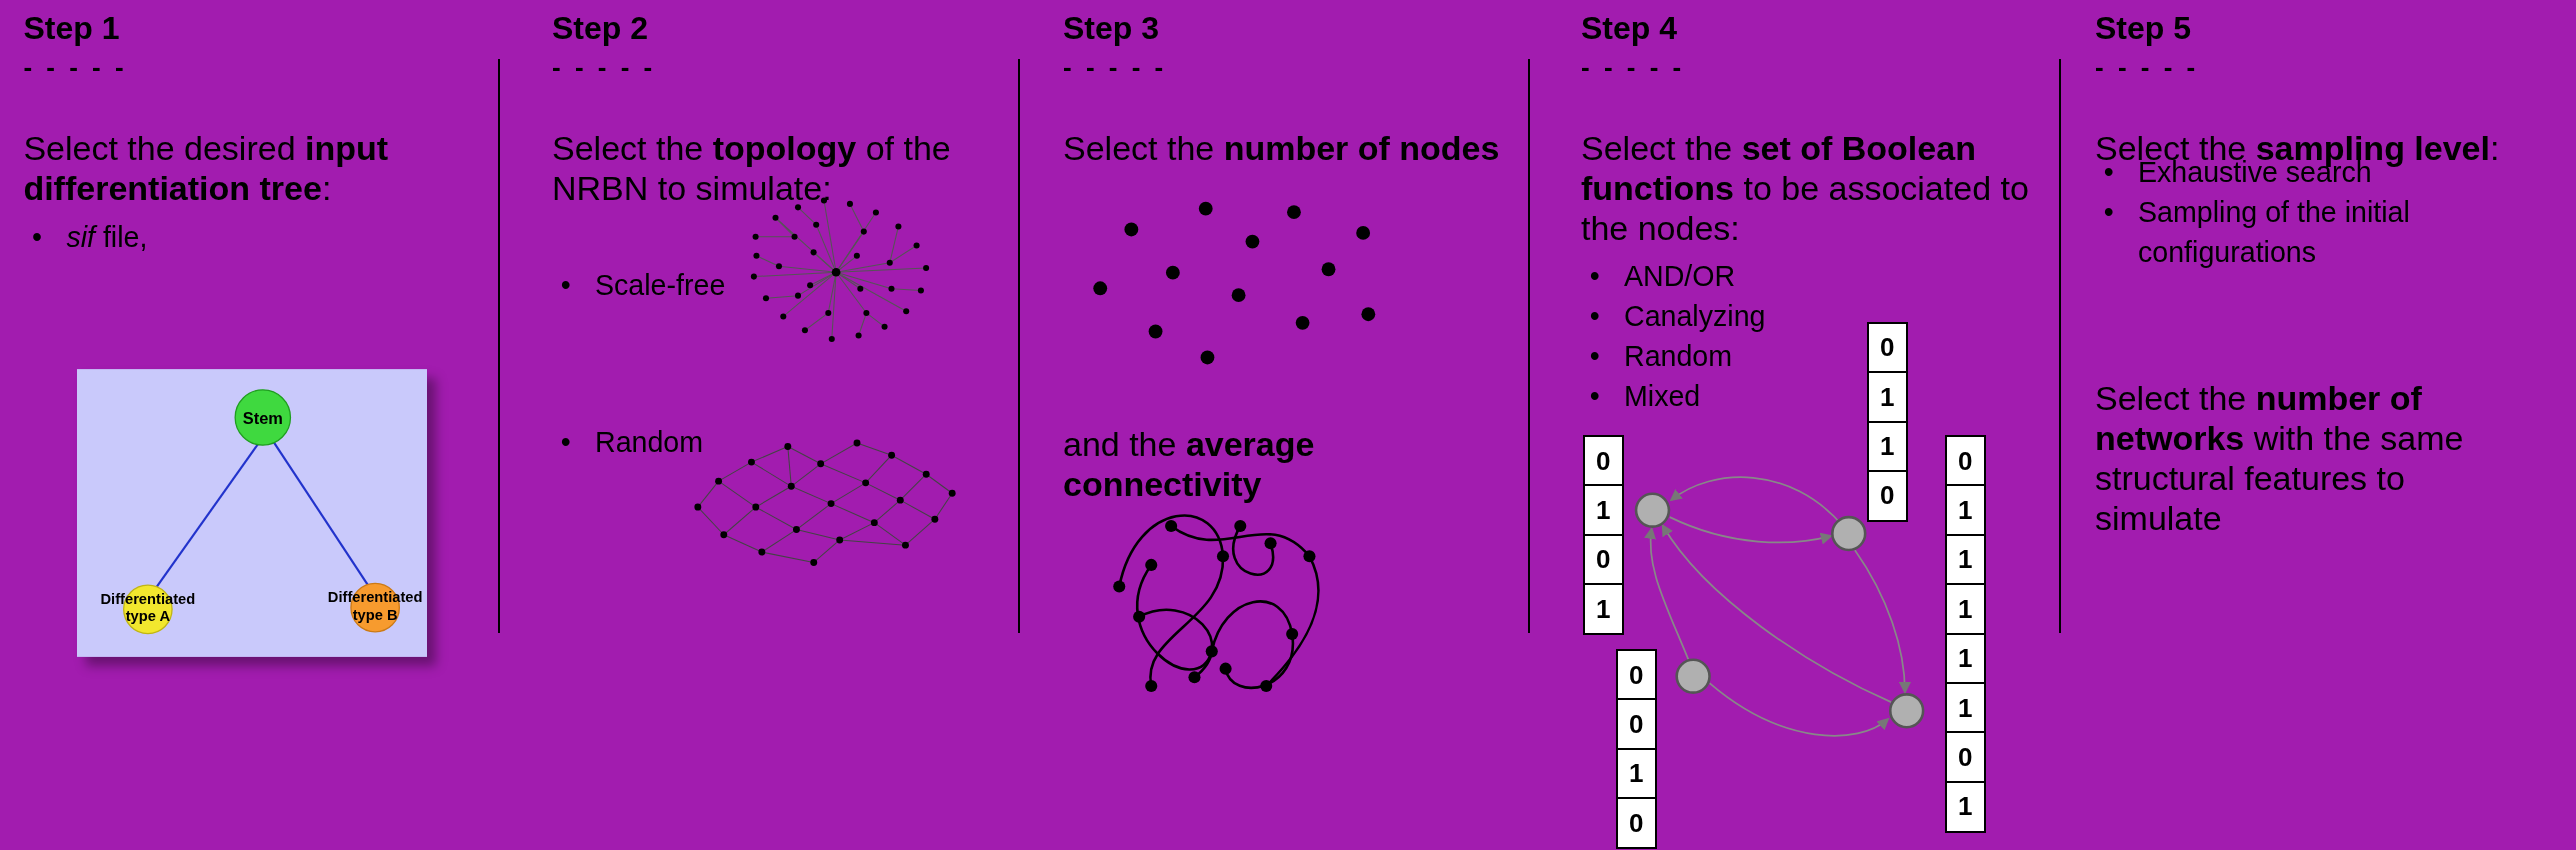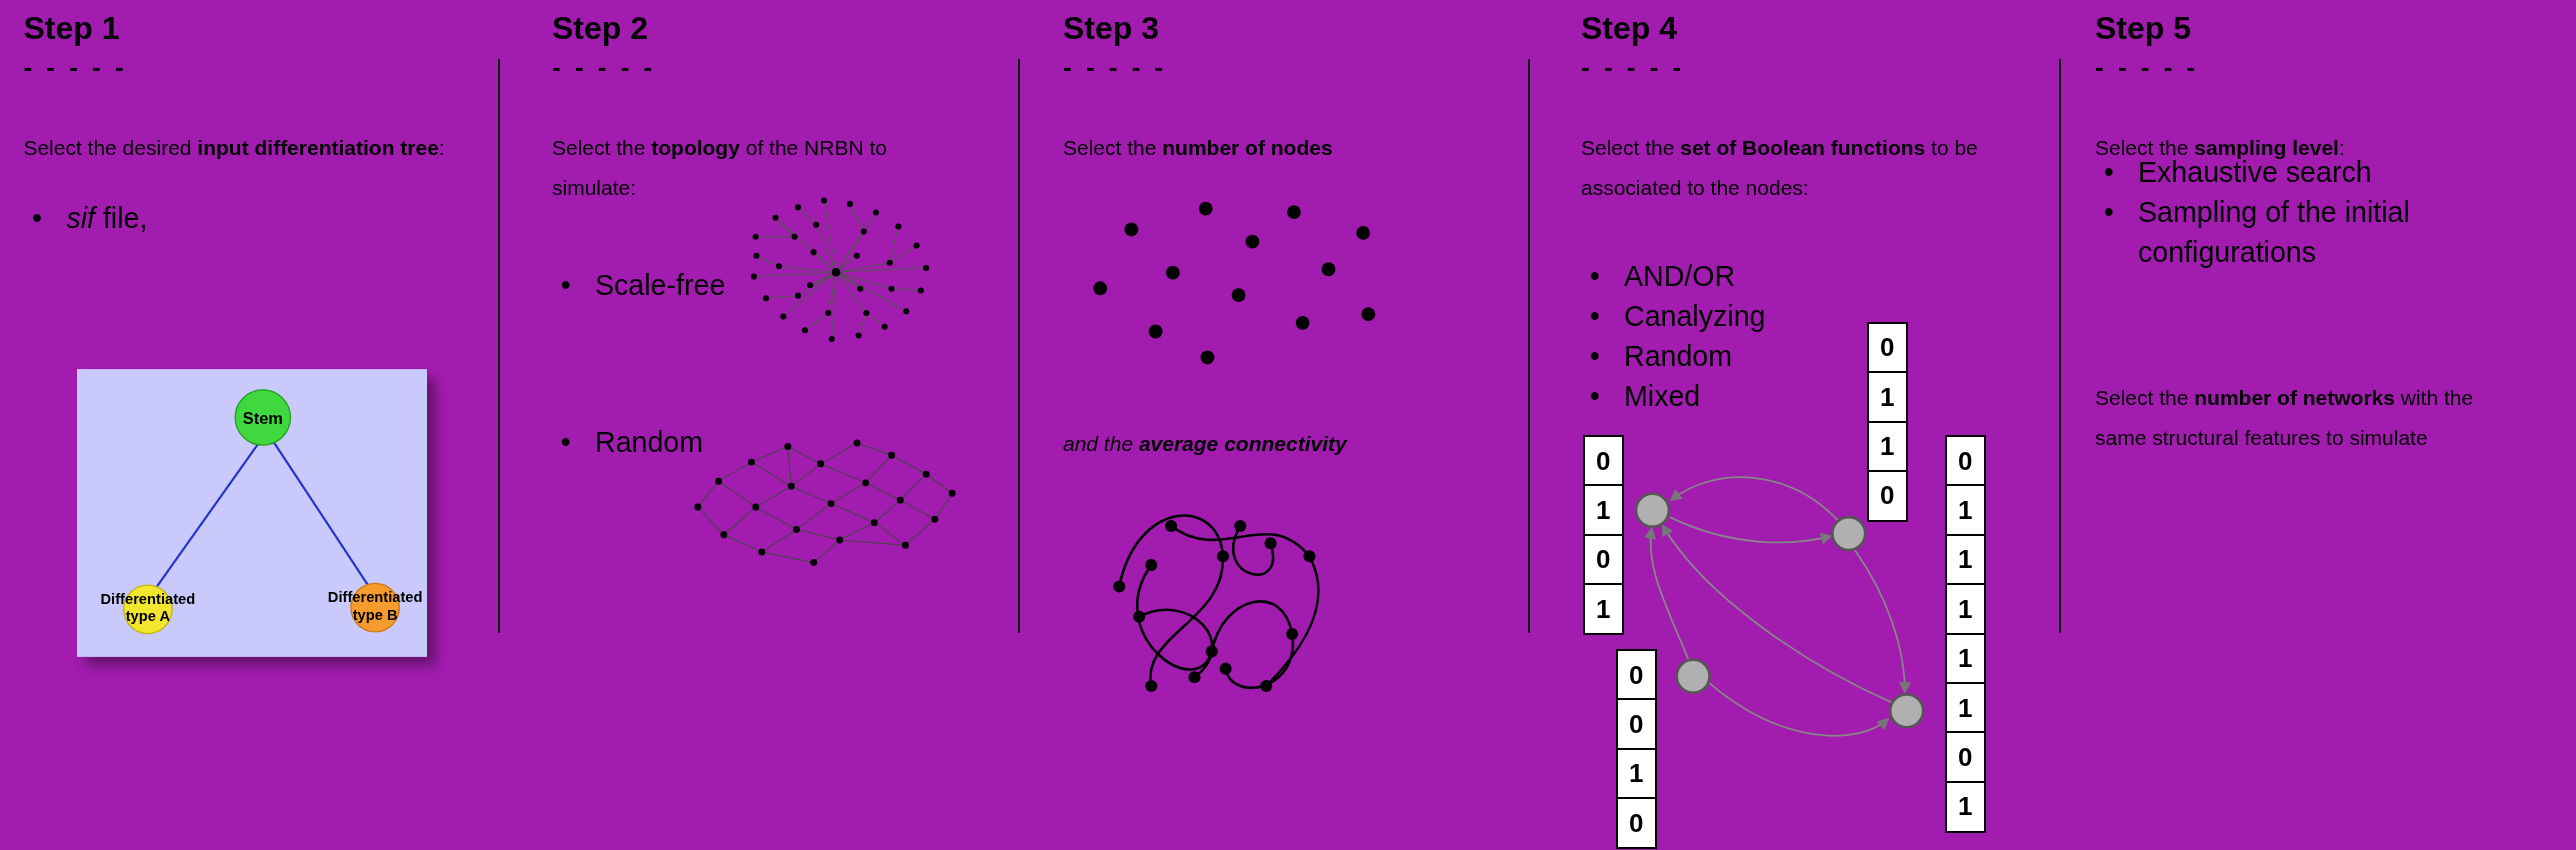--- a/index.html
+++ b/index.html
@@ -12,43 +12,43 @@
   #col2 { left:552px;  width:466px; }
   #col3 { left:1063px; width:465px; }
   #col4 { left:1581px; width:479px; }
   #col5 { left:2095px; width:472px; }
 
   .vdiv { position:absolute; top:59px; height:574px; width:1.7px; background:#000; }
   #vdiv1 { left:498px; } #vdiv2 { left:1018px; } #vdiv3 { left:1528px; } #vdiv4 { left:2059px; }
 
   .step-title { position:absolute; top:10.4px; left:0; font-size:32px; font-weight:bold; }
   .dashes { position:absolute; top:52px; left:0; font-size:26px; font-weight:bold; letter-spacing:3.5px; }
-  .intro, .para { position:absolute; left:0; font-size:21px; line-height:40px; }
+  .intro, .para { position:absolute; left:0; font-size:34px; line-height:40px; }
   .intro { top:128px; }
   .bullets { position:absolute; left:0; list-style:none; font-size:28.6px; line-height:40px; }
   .bullets li { position:relative; padding-left:43px; margin:0; }
   .bullets li::before { content:"\2022"; position:absolute; left:8.7px; top:0; font-size:28.6px; }
 
   
   #col1 .intro { width:450px; }
-  #col1 .bullets { top:198px; width:337px; }
+  #col1 .bullets { top:217px; width:337px; }
   .tree-box { position:absolute; left:54px; top:369px; width:350px; height:288px;
               box-shadow:8.7px 8.7px 10.4px rgba(0,0,0,0.35); }
   .tree-box svg { display:block; }
 
   
   #col2 .intro { width:407px; }
   #sf-bullet { top:221px; width:260px;margin-top:44px; }
   #rand-bullet { top:422px; width:260px; }
   .sf-net  { position:absolute; left:156px; top:183px; width:251px; height:195px; }
   .rand-net{ position:absolute; left:130px; top:405px; width:286px; height:186px; }
 
   
   #col3 .intro { width:459px; }
-  #col3 .para { top:424px; width:459px;font-style:italic; }
+  #col3 .para { top:424px; width:459px; }
   .dots-net { position:absolute; left:13px; top:186px; width:320px; height:208px; }
   .tangle-net { position:absolute; left:26px; top:474px; width:268px; height:251px; }
 
   
   #col4 .intro { width:450px; }
   #col4 .bullets { top:256px; width:346px; }
   .net4 { position:absolute; left:1.7px; top:320px; width:407px; height:530px; }
   .net4 svg { position:absolute; left:0; top:0; }
   .ttable { position:absolute; display:flex; flex-direction:column; }
   .cell { width:41px; height:52px; border:2.6px solid #000; background:#fff;

